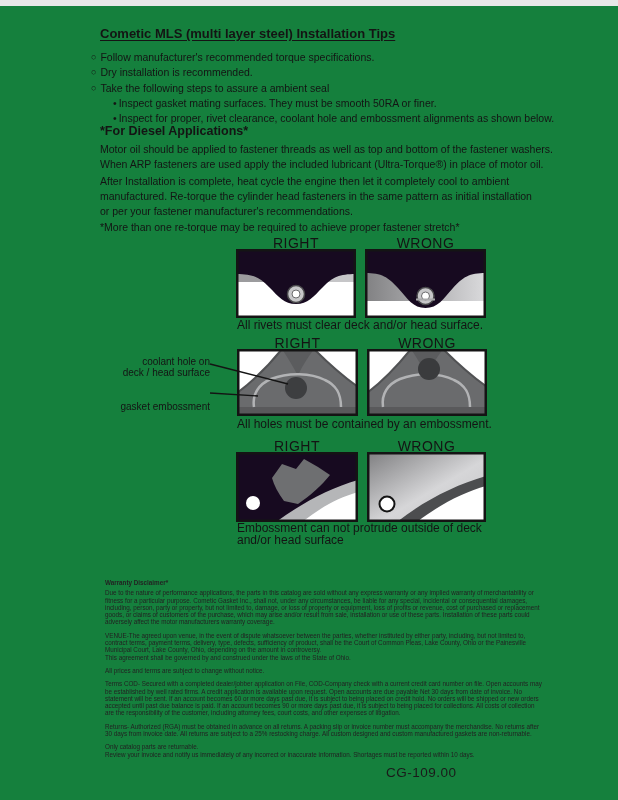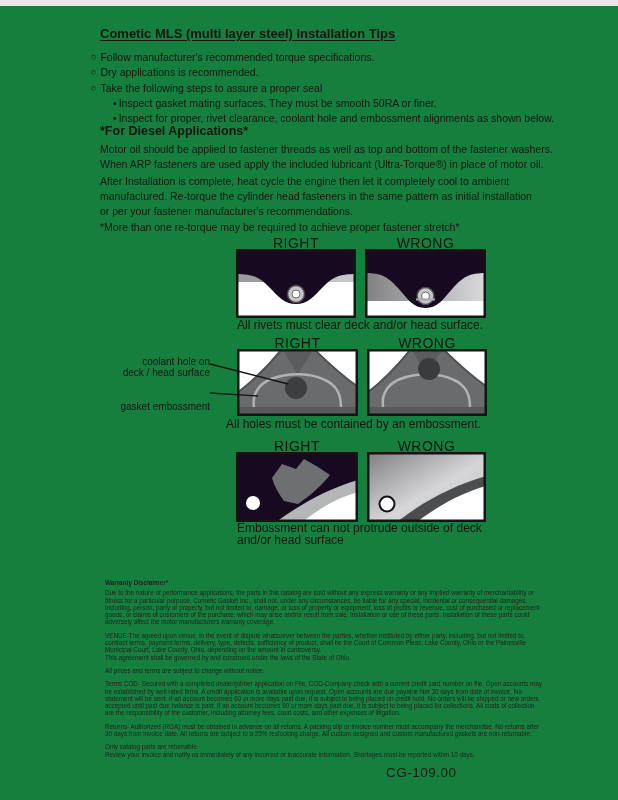--- a/index.html
+++ b/index.html
@@ -32,22 +32,22 @@
 </style>
 </head>
 <body>
 
 <div id="page">
 
   <div id="title" class="abs">Cometic MLS (multi layer steel) Installation Tips</div>
 
   <div id="bullets" class="abs">
     <div class="bullet-row"><span class="marker-o">○</span><span>Follow manufacturer's recommended torque specifications.</span></div>
-    <div class="bullet-row"><span class="marker-o">○</span><span>Dry applications is recommended.</span></div>
-    <div class="bullet-row"><span class="marker-o">○</span><span>Take the following steps to assure a proper seal</span></div>
+    <div class="bullet-row"><span class="marker-o">○</span><span>Dry installation is recommended.</span></div>
+    <div class="bullet-row"><span class="marker-o">○</span><span>Take the following steps to assure a ambient seal</span></div>
     <div class="bullet-row sub"><span class="marker-dot">•</span><span>Inspect gasket mating surfaces.  They must be smooth 50RA or finer.</span></div>
     <div class="bullet-row sub"><span class="marker-dot">•</span><span>Inspect for proper, rivet clearance, coolant hole and embossment alignments as shown below.</span></div>
   </div>
 
   <div id="diesel-heading" class="abs">*For Diesel Applications*</div>
   <div id="diesel-para1" class="abs para">Motor oil should be applied to fastener threads as well as top and bottom of the fastener washers.
 When ARP fasteners are used apply the included lubricant (Ultra-Torque®) in place of motor oil.</div>
   <div id="diesel-para2" class="abs para">After Installation is complete, heat cycle the engine then let it completely cool to ambient
 manufactured. Re-torque the cylinder head fasteners in the same pattern as initial installation
 or per your fastener manufacturer's recommendations.</div>
@@ -116,21 +116,21 @@
     <path d="M16,58 C14,45 21,35 33,30 C51,23 73,24 87,31 C98,36 103,44 103,58" fill="none" stroke="#b2b3b5" stroke-width="2.5"></path>
     <circle cx="62" cy="20" r="11" fill="#3a3b3d"></circle>
     <rect x="1.25" y="1.25" width="117.5" height="64.5" fill="none" stroke="#141414" stroke-width="2.5"></rect>
   </svg>
 
   <svg id="leader-lines" class="abs" width="280" height="80">
     <line x1="100" y1="18" x2="178" y2="38" stroke="#141414" stroke-width="1.3"></line>
     <line x1="100" y1="47" x2="148" y2="50" stroke="#141414" stroke-width="1.3"></line>
   </svg>
 
-  <div class="abs caption" style="left:226px;top:413px;">All holes must be contained by an embossment.</div>
+  <div class="abs caption" style="left:237px;top:413px;">All holes must be contained by an embossment.</div>
 
   <div class="abs rw-label" style="left:236px;top:432px;width:122px;">RIGHT</div>
   <div class="abs rw-label" style="left:367px;top:432px;width:119px;">WRONG</div>
 
   <svg class="abs panel" style="left:236px;top:446px;" width="122" height="70" viewBox="0 0 122 70">
     <rect width="122" height="70" fill="#ffffff"></rect>
     <path d="M122,26 C90,36 60,52 34,70 L66,70 C90,52 102,46 122,40 Z" fill="#b5b6b8"></path>
     <path d="M0,0 H122 V28 C94,36 66,51 40,70 L0,70 Z" fill="#170a20"></path>
     <path d="M36,26 L46,12 L60,17 L68,7 L82,15 L94,23 C86,33 74,44 62,52 L48,49 C42,41 38,33 36,26 Z" fill="#6e6f71"></path>
     <circle cx="17" cy="51" r="7" fill="#ffffff"></circle>

